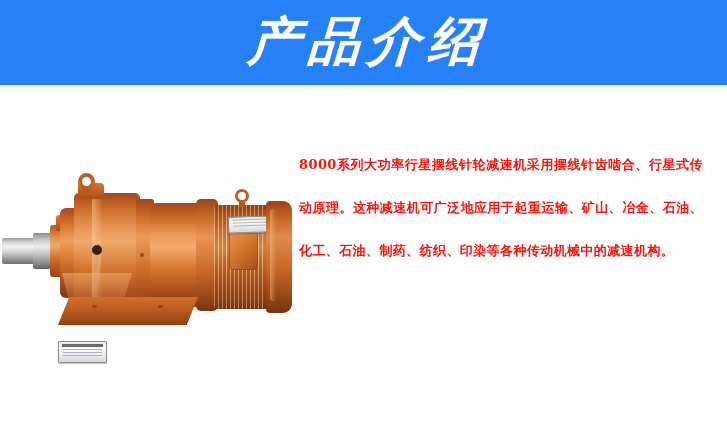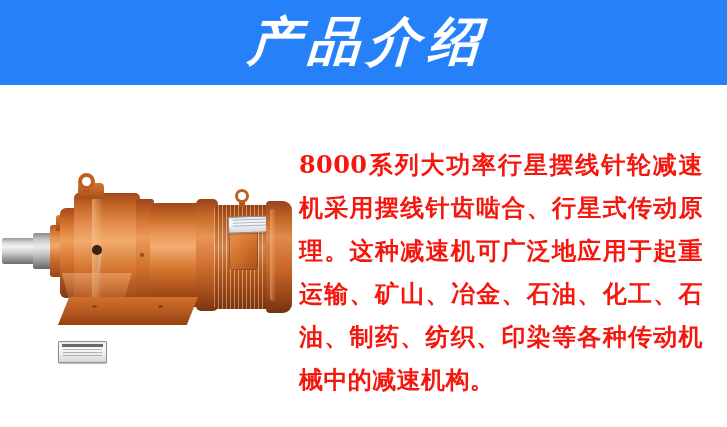--- a/index.html
+++ b/index.html
@@ -57,21 +57,21 @@
   
   #description-block {
     position: absolute;
     left: 299px;
     top: 58px;
     width: 404px;
   }
   #description-text {
     color: #f5160d;
     font-family: "DejaVu Serif", "Liberation Serif", serif;
-    font-size: 24px;
+    font-size: 13px;
     font-weight: 700;
     line-height: 43px;
     letter-spacing: 0.4px;
     text-align: justify;
     text-align-last: left;
     margin: 0;
   }
 
   
   #product-photo {

